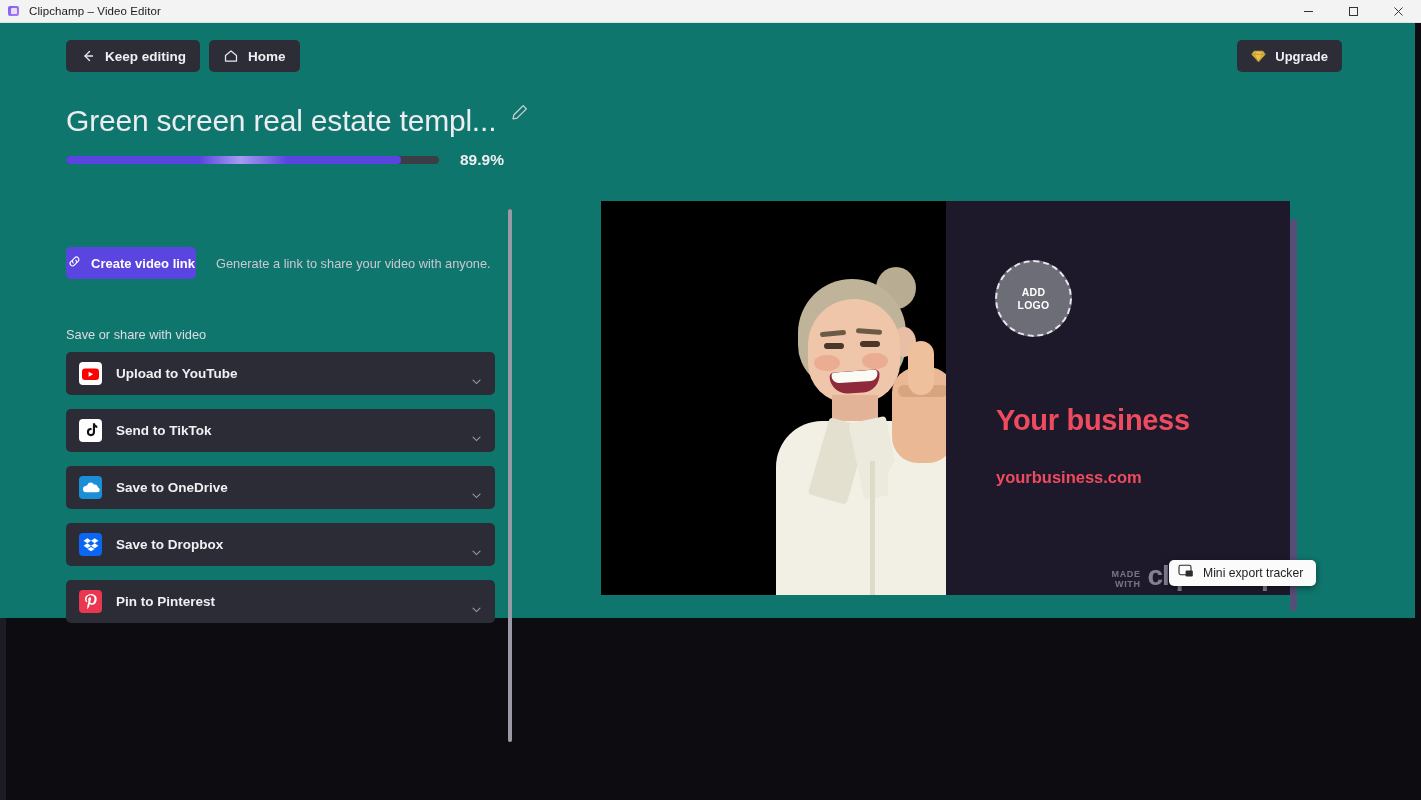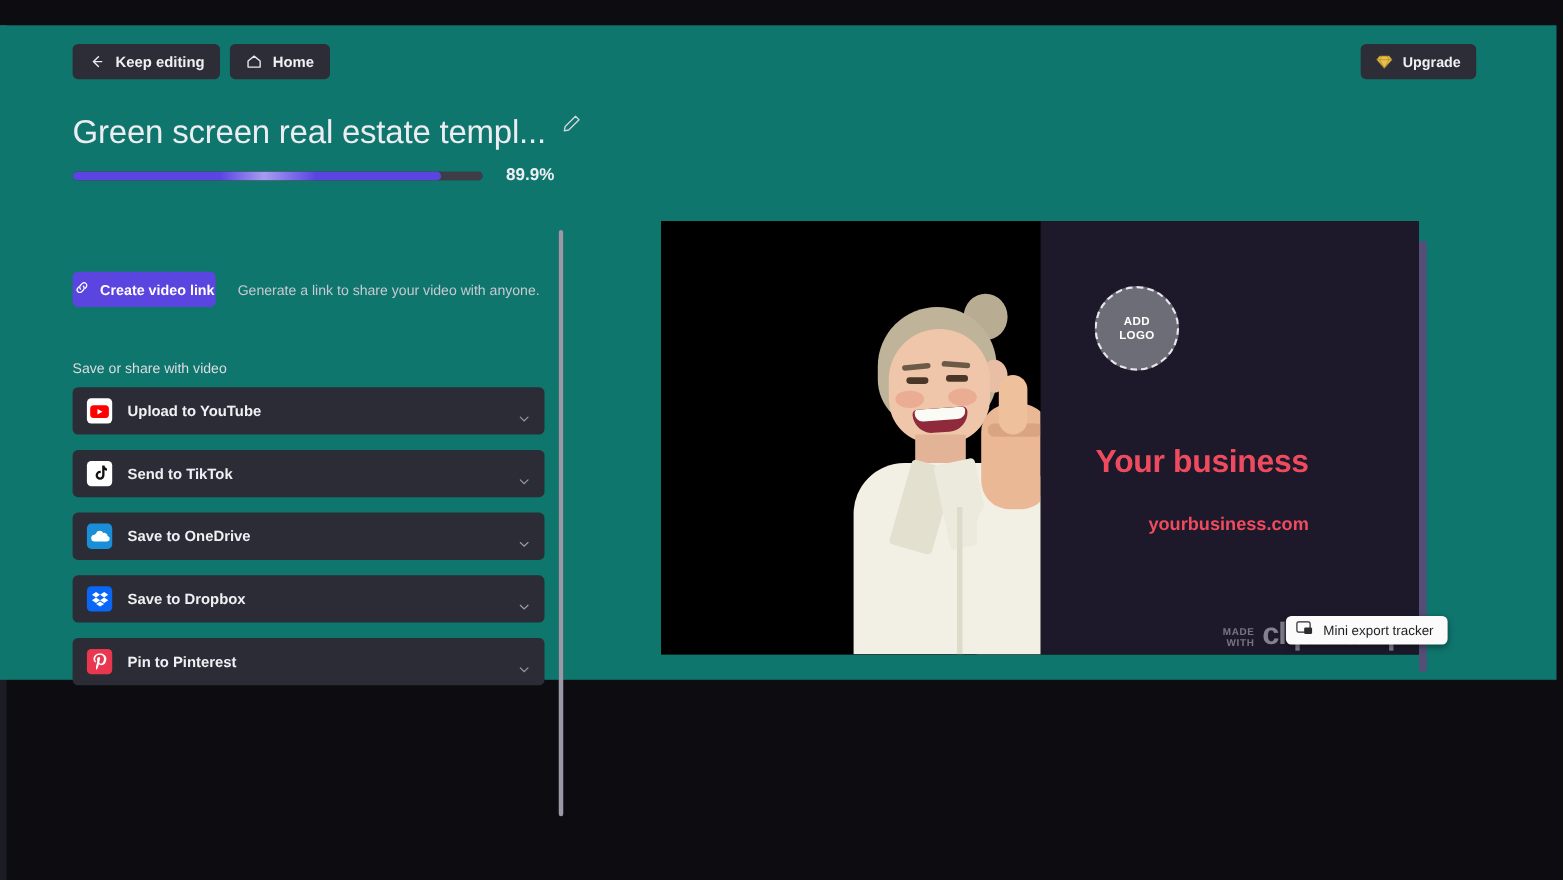--- a/index.html
+++ b/index.html
@@ -155,40 +155,65 @@
   .p-knuck{ position:absolute; left:146px; top:130px; width:50px; height:12px; border-radius:6px; background:rgba(200,145,110,.5); }
 
   .add-logo {
     position: absolute; left: 49px; top: 59px; width: 77px; height: 77px; border-radius: 50%;
     background: #6d6d77; border: 2px dashed #e7e7ec;
     display: flex; flex-direction: column; align-items: center; justify-content: center;
   }
   .add-logo span { font-size: 10.5px; font-weight: 700; color: #fff; line-height: 13px; letter-spacing: .3px; }
   .biz-name { position: absolute; left: 50px; top: 203px; font-size: 29px; font-weight: 700; color: #ef4b5e;
     letter-spacing: -.3px; }
-  .biz-url  { position: absolute; left: 50px; top: 267px; font-size: 16.5px; font-weight: 700; color: #ef4b5e; margin-left: 48px; }
+  .biz-url  { position: absolute; left: 50px; top: 267px; font-size: 16.5px; font-weight: 700; color: #ef4b5e; }
   .watermark { position: absolute; right: 13px; bottom: 6px; display: flex; align-items: flex-end; gap: 7px; opacity: .5; }
   .wm-made { font-size: 9px; font-weight: 700; color: #cfcfdb; line-height: 10px; letter-spacing: .6px; text-align: right; }
   .wm-logo { font-size: 28px; font-weight: 700; color: #e9e9f2; letter-spacing: -1px; line-height: 26px; }
   .preview-bar { position: absolute; right: 0; top: 18px; width: 7px; height: 392px;
     border-radius: 3px; background: #554f78; }
 
   
   .tooltip {
     position: absolute; left: 1169px; top: 560px; height: 26px; border-radius: 5px;
     background: #fbfbfb; box-shadow: 0 2px 7px rgba(0,0,0,.45);
     display: flex; align-items: center; padding: 0 13px 0 9px; gap: 9px;
   }
   .tooltip-text { font-size: 12.2px; color: #1f1f24; white-space: nowrap; }
 </style>
 </head>
 <body>
 
 <div id="root">
 
+  <div class="titlebar">
+    <div class="tb-icon">
+      <div class="sq1"></div>
+        <div class="sq2"></div>
+    </div>
+    <div class="tb-title">Clipchamp – Video Editor</div>
+    <div class="tb-controls">
+      <div class="tb-btn">
+        <svg width="11" height="11" viewBox="0 0 11 11">
+            <line x1="1" y1="5.5" x2="10" y2="5.5" stroke="#333" stroke-width="1"></line>
+          </svg>
+      </div>
+      <div class="tb-btn">
+        <svg width="11" height="11" viewBox="0 0 11 11">
+            <rect x="1.5" y="1.5" width="8" height="8" fill="none" stroke="#333" stroke-width="1"></rect>
+          </svg>
+      </div>
+      <div class="tb-btn">
+        <svg width="11" height="11" viewBox="0 0 11 11">
+            <line x1="1.5" y1="1.5" x2="9.5" y2="9.5" stroke="#333" stroke-width="1"></line>
+            <line x1="9.5" y1="1.5" x2="1.5" y2="9.5" stroke="#333" stroke-width="1"></line>
+          </svg>
+      </div>
+    </div>
+  </div>
 
   <div class="sliver">
     <div class="purple"></div>
     <div class="purple2"></div>
     <div class="lines">
         <i></i>
         <i></i>
       </div>
   </div>
 

